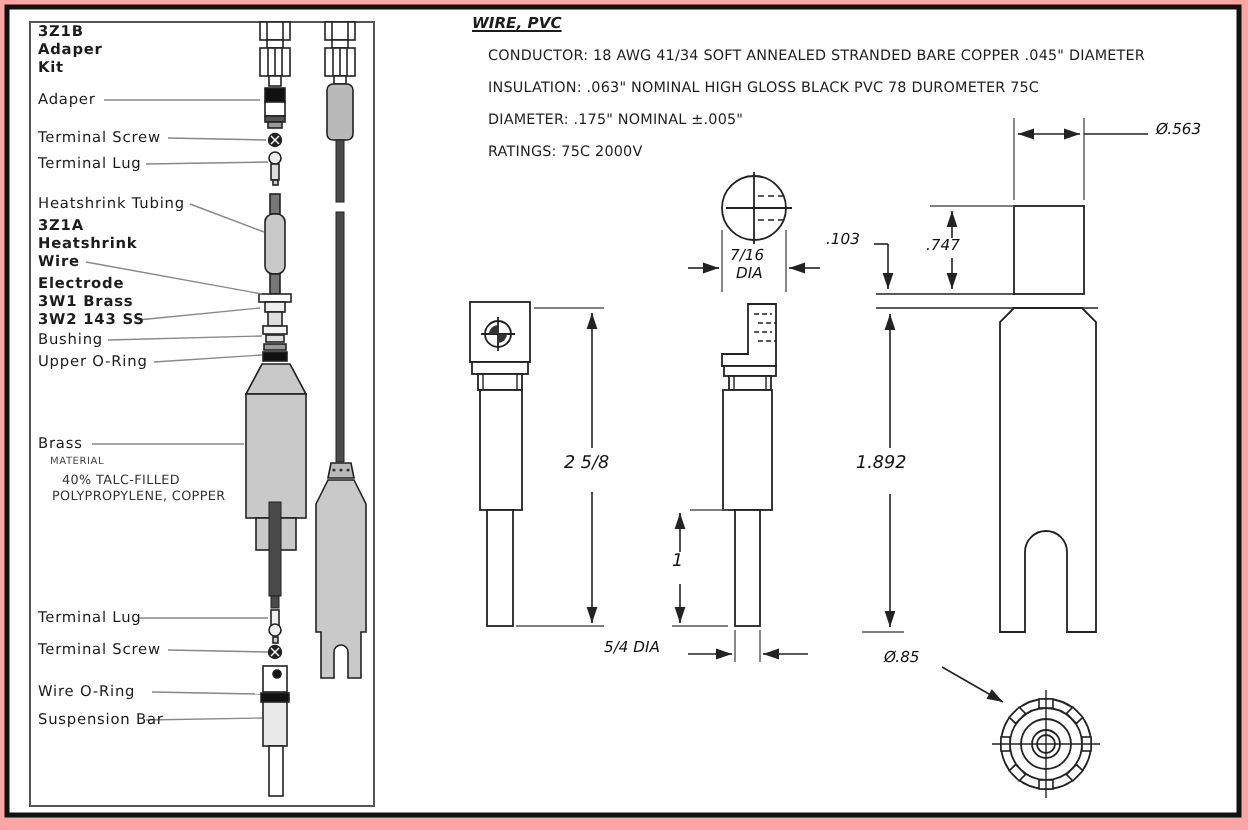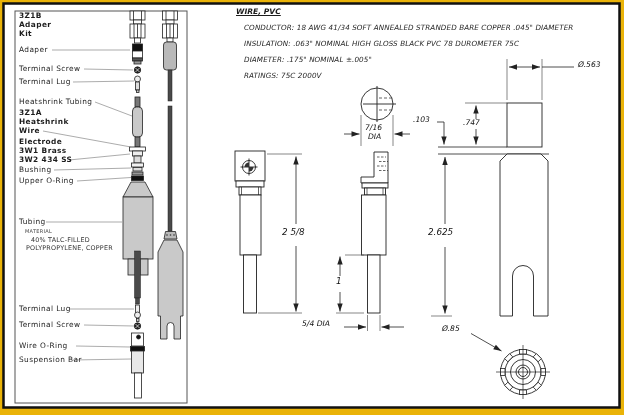--- a/index.html
+++ b/index.html
@@ -1,26 +1,26 @@
 <!DOCTYPE html>
 <html><head>
 <meta charset="utf-8">
 <style>
   html,body { margin:0; padding:0; background:#fff; }
   #stage {
-    position:relative; width:624px; height:415px; background:#eab308; overflow:hidden;
+    position:relative; width:624px; height:415px; background:#fca5a5; overflow:hidden;
     font-family:"DejaVu Sans", sans-serif;
   }
   #art { position:absolute; left:0; top:0; }
   .t { position:absolute; white-space:nowrap; color:#1c1c1c; line-height:1; z-index:2; }
   .lbl { font-size:7.4px; letter-spacing:0.4px; }
   .b   { font-weight:bold; }
   .tiny{ font-size:5px; letter-spacing:0.3px; color:#444; }
   .ital{ font-size:6.4px; letter-spacing:0.2px; color:#333; }
-  .spec{ font-style:italic; font-size:7.2px; letter-spacing:0.1px; color:#1f1f1f; }
+  .spec{ font-size:7.2px; letter-spacing:0.1px; color:#1f1f1f; }
   .spec-title { font-style:italic; font-size:7.6px; font-weight:bold; text-decoration:underline; }
   .dim { font-style:italic; font-size:7.6px; color:#111; background:#fff; padding:0 1px; }
   .dim-big { font-size:8.8px; }
 </style>
 </head>
 <body>
 
 <div id="stage">
 
 <svg id="art" width="624" height="415" viewBox="0 0 624 415">
@@ -225,25 +225,25 @@
 <div class="t lbl" style="left:19px;top:65px">Terminal Screw</div>
 <div class="t lbl" style="left:19px;top:78px">Terminal Lug</div>
 <div class="t lbl" style="left:19px;top:98px">Heatshrink Tubing</div>
 
 <div class="t lbl b" style="left:19px;top:109px">3Z1A</div>
 <div class="t lbl b" style="left:19px;top:118px">Heatshrink</div>
 <div class="t lbl b" style="left:19px;top:127px">Wire</div>
 
 <div class="t lbl b" style="left:19px;top:138px">Electrode</div>
 <div class="t lbl b" style="left:19px;top:147px">3W1 Brass</div>
-<div class="t lbl b" style="left:19px;top:156px">3W2 434 SS</div>
+<div class="t lbl b" style="left:19px;top:156px">3W2 143 SS</div>
 
 <div class="t lbl" style="left:19px;top:166px">Bushing</div>
 <div class="t lbl" style="left:19px;top:177px">Upper O-Ring</div>
-<div class="t lbl" style="left:19px;top:218px">Tubing</div>
+<div class="t lbl" style="left:19px;top:218px">Brass</div>
 <div class="t tiny" style="left:25px;top:229px">MATERIAL</div>
 <div class="t ital" style="left:31px;top:237px">40% TALC-FILLED</div>
 <div class="t ital" style="left:26px;top:245px">POLYPROPYLENE, COPPER</div>
 
 <div class="t lbl" style="left:19px;top:305px">Terminal Lug</div>
 <div class="t lbl" style="left:19px;top:321px">Terminal Screw</div>
 <div class="t lbl" style="left:19px;top:342px">Wire O-Ring</div>
 <div class="t lbl" style="left:19px;top:356px">Suspension Bar</div>
 
 <div class="t spec-title" style="left:236px;top:8px">WIRE, PVC</div>
@@ -253,16 +253,16 @@
 <div class="t spec" style="left:244px;top:72px">RATINGS:  75C 2000V</div>
 
 <div class="t dim" style="left:577px;top:61px">Ø.563</div>
 <div class="t dim" style="left:462px;top:119px">.747</div>
 <div class="t dim" style="left:412px;top:116px">.103</div>
 <div class="t dim" style="left:364px;top:124px">7/16</div>
 <div class="t dim" style="left:367px;top:133px">DIA</div>
 <div class="t dim dim-big" style="left:281px;top:228px">2 5/8</div>
 <div class="t dim dim-big" style="left:335px;top:277px">1</div>
 <div class="t dim" style="left:301px;top:320px">5/4 DIA</div>
-<div class="t dim dim-big" style="left:427px;top:228px">2.625</div>
+<div class="t dim dim-big" style="left:427px;top:228px">1.892</div>
 <div class="t dim" style="left:441px;top:325px">Ø.85</div>
 
 </div>
 
 </body></html>

